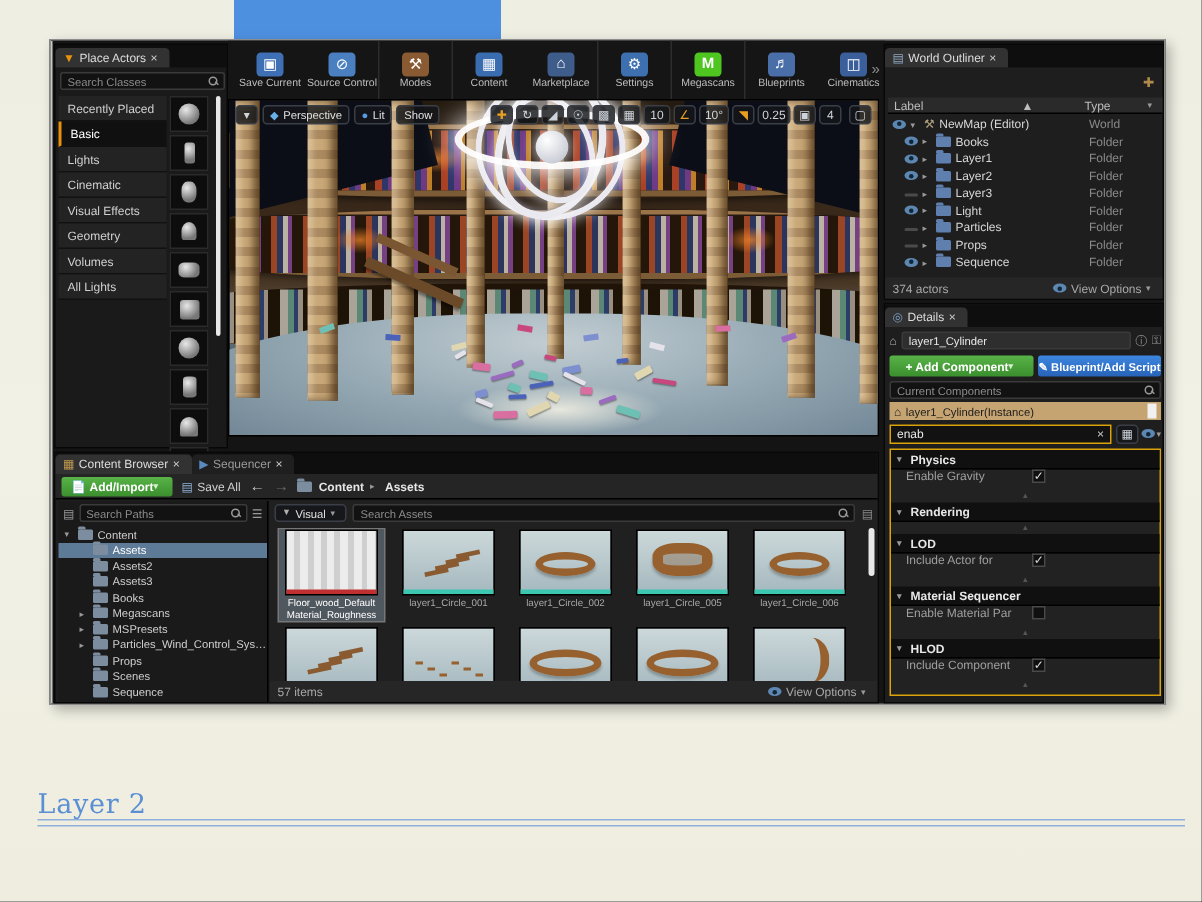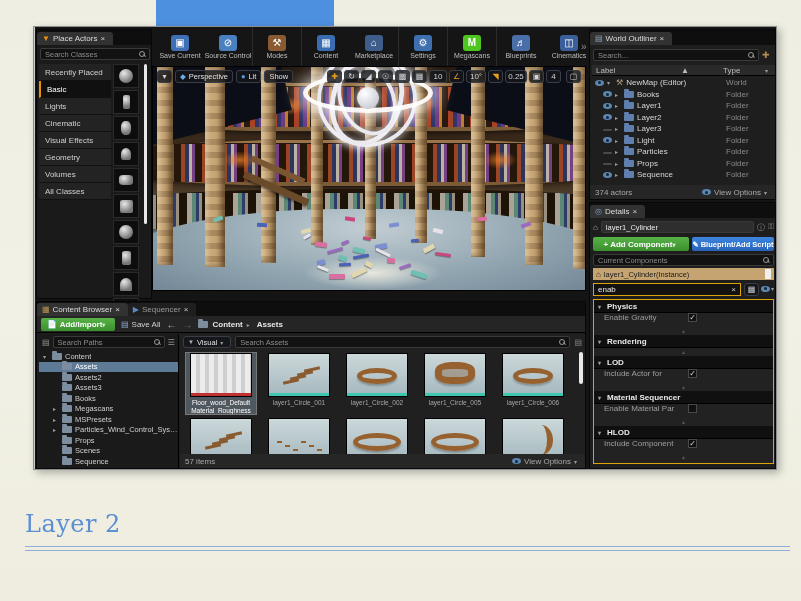--- a/index.html
+++ b/index.html
@@ -1,22 +1,22 @@
 <!DOCTYPE html>
 <html><head>
 <meta charset="utf-8">
 <style>
   * { margin:0; padding:0; box-sizing:border-box; }
   body { width:801px; height:601px; background:#f0efe3; position:relative; overflow:hidden;
          font-family:"Liberation Sans", sans-serif; }
   .slide { position:absolute; inset:0; background:
       linear-gradient(180deg, #efeee2 0%, #f2f1e6 50%, #eeeddf 100%); }
   .accent-bar { position:absolute; left:156px; top:0; width:178px; height:27px; background:#4e90e0; }
-  .slide-title { position:absolute; left:25px; top:510px; font-family:"DejaVu Serif", serif;
-      font-size:24px; color:#5b8fd4; letter-spacing:.5px; }
+  .slide-title { position:absolute; left:25px; top:526px; font-family:"DejaVu Serif", serif;
+      font-size:18px; color:#5b8fd4; letter-spacing:.5px; }
   .rule { position:absolute; left:25px; width:765px; height:0; border-top:1px solid #8fb0da; }
   .rule1 { top:546px; } .rule2 { top:550px; }
 
   
   .ue { position:absolute; left:33px; top:26px; width:744px; height:444px; background:#141414;
         border:1px solid #8d8d8d; box-shadow:3px 3px 8px rgba(0,0,0,.28), 1px 0 0 #c9c9c9 inset;
         font-size:8px; color:#c8c8c8; overflow:hidden; }
   .abs { position:absolute; }
   .tabstrip { background:#0e0e0e; display:flex; align-items:flex-end; }
   .tab { background:#323232; color:#dcdcdc; padding:2px 8px 2px 5px; font-size:8px;
@@ -137,21 +137,21 @@
         <span class="mag"></span>
       </div>
       <div class="abs" style="left:2px; top:34px;" id="pa-cats">
           <div class="pa-cat">Recently Placed</div>
           <div class="pa-cat sel">Basic</div>
           <div class="pa-cat">Lights</div>
           <div class="pa-cat">Cinematic</div>
           <div class="pa-cat">Visual Effects</div>
           <div class="pa-cat">Geometry</div>
           <div class="pa-cat">Volumes</div>
-          <div class="pa-cat">All Classes</div>
+          <div class="pa-cat">All Lights</div>
         </div>
       <div class="abs" style="left:76px; top:34px;" id="pa-shapes">
           <div class="shape-box">
             <div class="shape" style="width: 14px; height: 14px; border-radius: 50%;"></div>
           </div>
           <div class="shape-box">
             <div class="shape" style="width: 7px; height: 14px; border-radius: 2px;"></div>
           </div>
           <div class="shape-box">
             <div class="shape" style="width: 10px; height: 14px; border-radius: 40%;"></div>
@@ -345,24 +345,20 @@
     </div>
 
     <div class="abs wo">
       <div class="tabstrip" style="height:15px;">
         <div class="tab">
           <span style="color:#8fa8c0;">▤</span>
           <span>World Outliner</span>
           <span class="x-ic">×</span>
         </div>
       </div>
-      <div class="input abs" style="left:3px; top:19px; width:166px;">
-        <span style="flex:1;">Search...</span>
-        <span class="mag"></span>
-      </div>
       <div class="abs" style="left:172px; top:20px; color:#b08a4a; font-size:9px;">✚</div>
       <div class="colhdr abs" style="left:2px; top:35px; width:183px;">
         <span style="flex:1;">Label</span>
         <span style="margin-right:34px;">▲</span>
         <span style="width:42px;">Type</span>
         <span class="chev">▾</span>
       </div>
       <div class="abs" style="left:2px; top:47px; width:183px;" id="wo-rows">
           <div class="wo-row" style="padding-left: 3px;">
             <div class="eye"></div>

